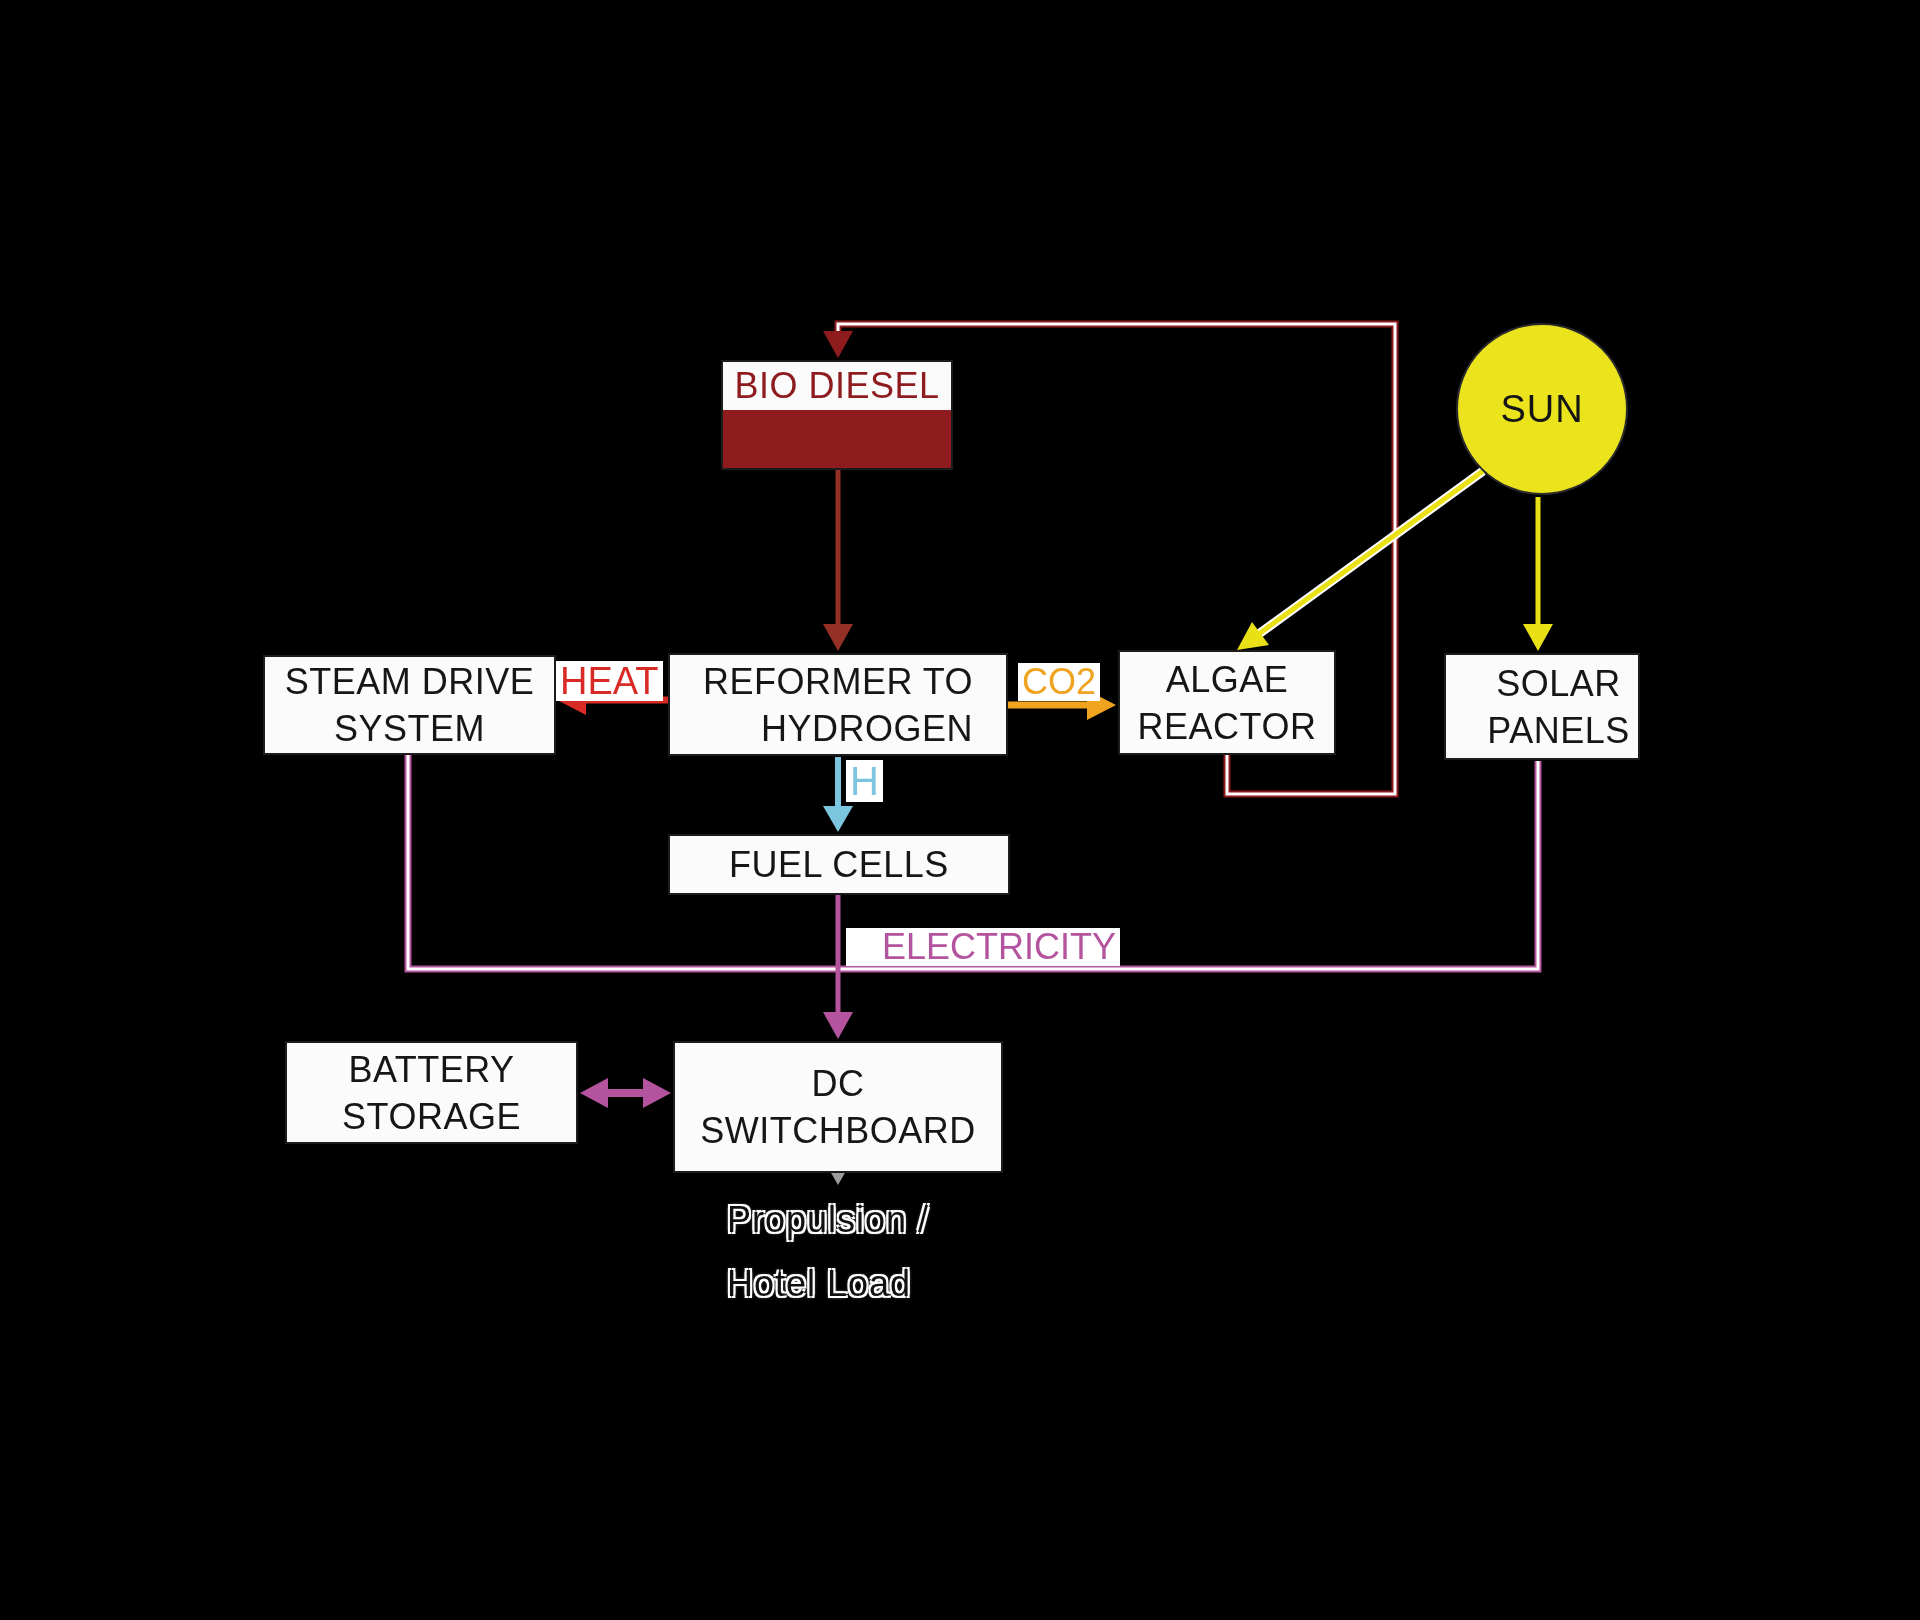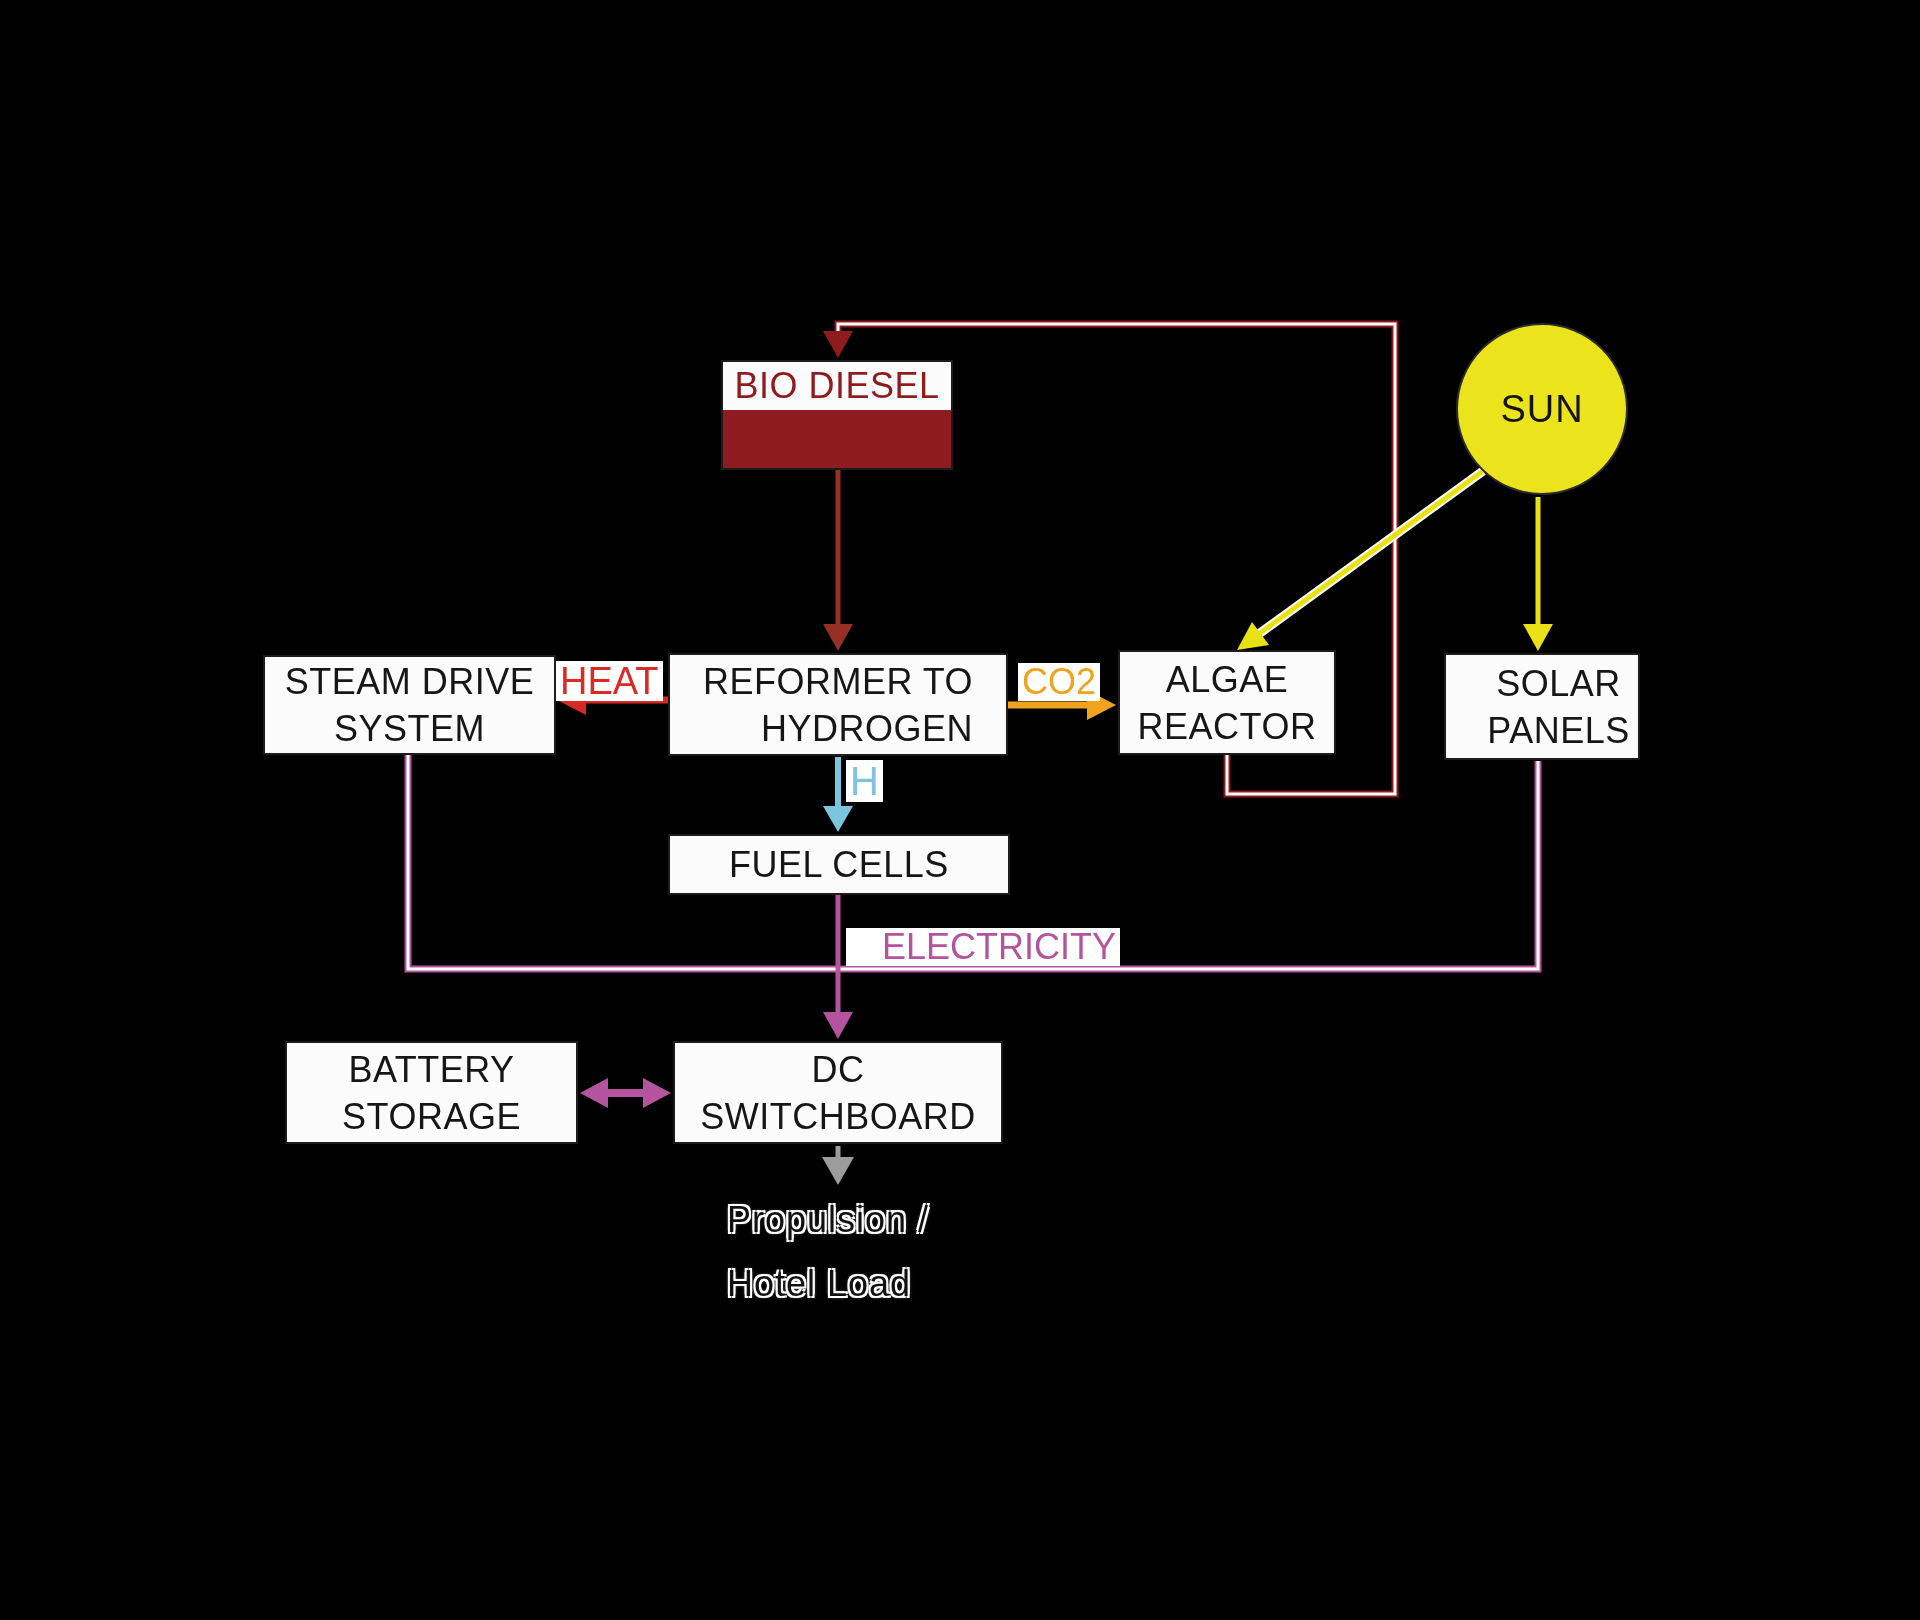--- a/index.html
+++ b/index.html
@@ -39,21 +39,21 @@
     text-align:center;white-space:pre-line;
     font-size:36px;line-height:47px;letter-spacing:0.5px;
     box-sizing:border-box;
   }
   .node-steam{left:263px;top:655px;width:293px;height:100px;}
   .node-reformer{left:668px;top:653px;width:340px;height:103px;text-align:right;}
   .node-algae{left:1118px;top:650px;width:218px;height:105px;}
   .node-solar{left:1444px;top:653px;width:196px;height:107px;padding-left:33px;}
   .node-fuel{left:668px;top:834px;width:342px;height:61px;}
   .node-battery{left:285px;top:1041px;width:293px;height:103px;}
-  .node-dc{left:673px;top:1041px;width:330px;height:103px;}
+  .node-dc{left:673px;top:1041px;width:330px;height:132px;}
 
   .node-bio{
     position:absolute;left:721px;top:360px;width:232px;height:110px;
     border:2px solid var(--c-box_border);background:var(--c-box_bg);
     box-sizing:border-box;display:flex;flex-direction:column;
   }
   .bio-label{
     height:48px;display:flex;align-items:center;justify-content:center;
     color:var(--c-dark_red);font-size:36px;letter-spacing:0.5px;
   }

